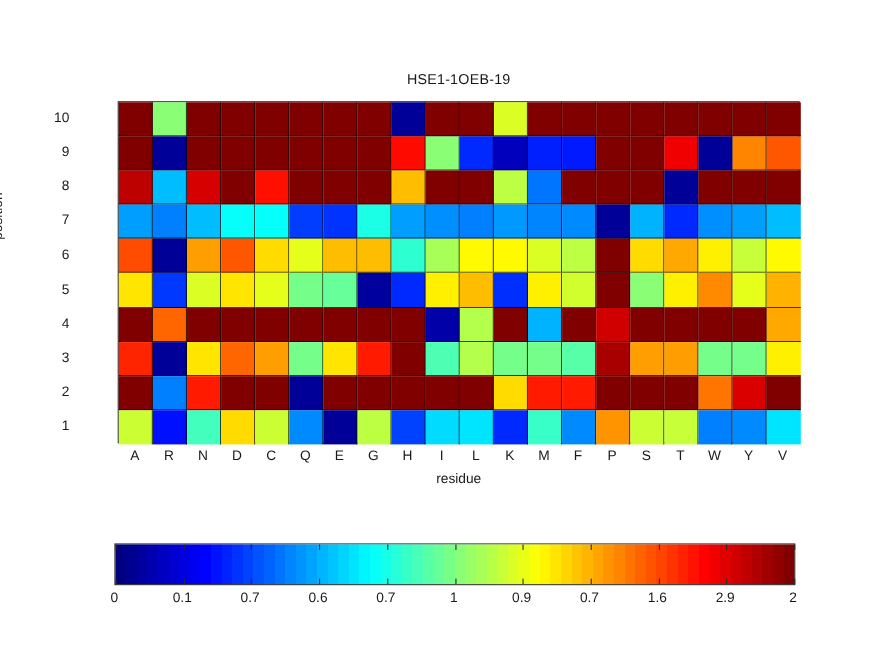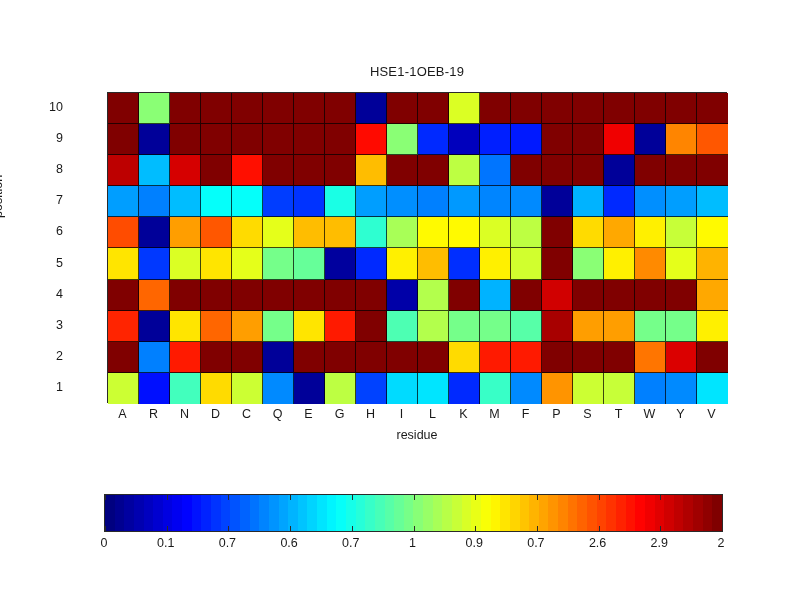--- a/index.html
+++ b/index.html
@@ -411,16 +411,16 @@
   </div>
 <div id="colorbar-ticks">
     <div class="cb-tick-label" style="left: 104px;">0</div>
     <div class="cb-tick-label" style="left: 165.7px;">0.1</div>
     <div class="cb-tick-label" style="left: 227.4px;">0.7</div>
     <div class="cb-tick-label" style="left: 289.1px;">0.6</div>
     <div class="cb-tick-label" style="left: 350.8px;">0.7</div>
     <div class="cb-tick-label" style="left: 412.5px;">1</div>
     <div class="cb-tick-label" style="left: 474.2px;">0.9</div>
     <div class="cb-tick-label" style="left: 535.9px;">0.7</div>
-    <div class="cb-tick-label" style="left: 597.6px;">2.6</div>
+    <div class="cb-tick-label" style="left: 597.6px;">1.6</div>
     <div class="cb-tick-label" style="left: 659.3px;">2.9</div>
     <div class="cb-tick-label" style="left: 721px;">2</div>
   </div>
 
 </body></html>

